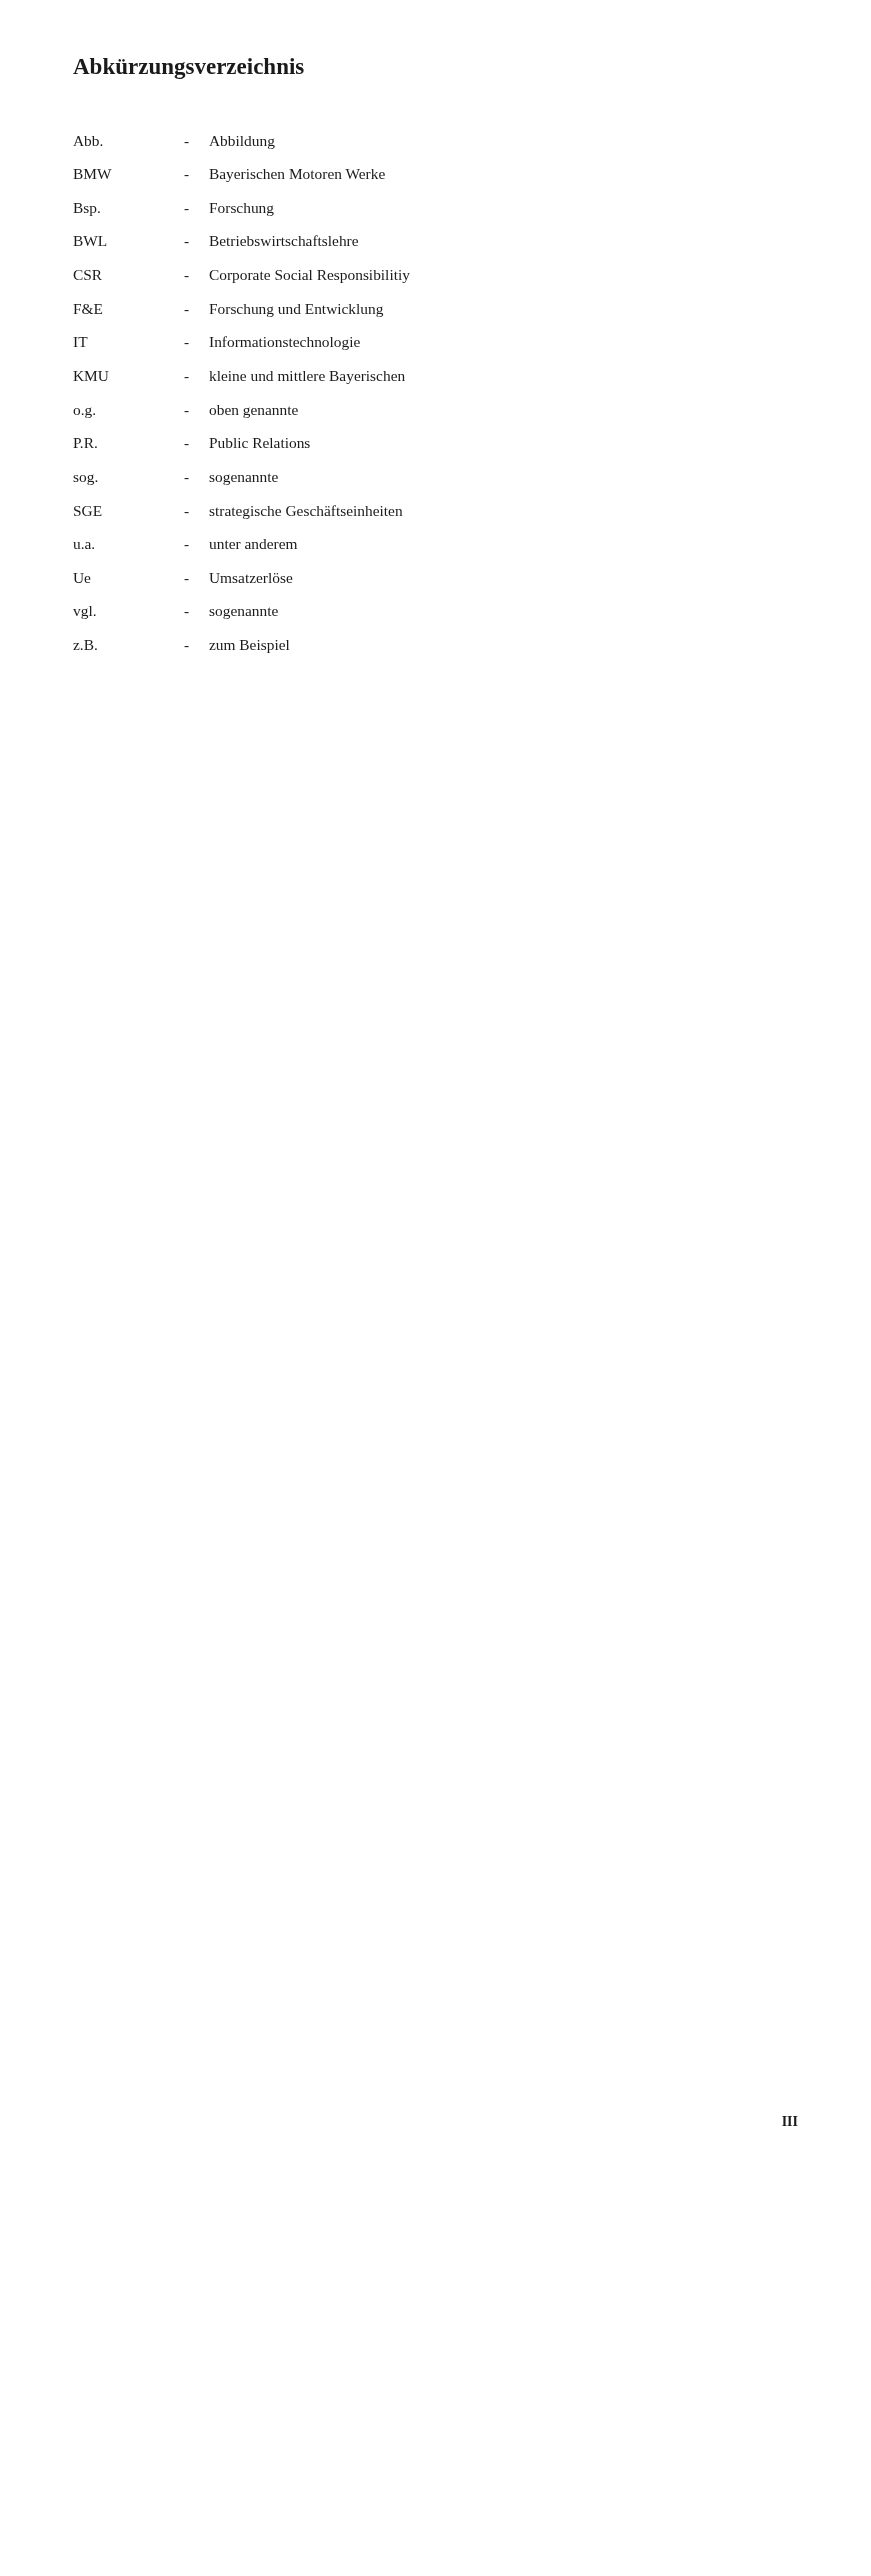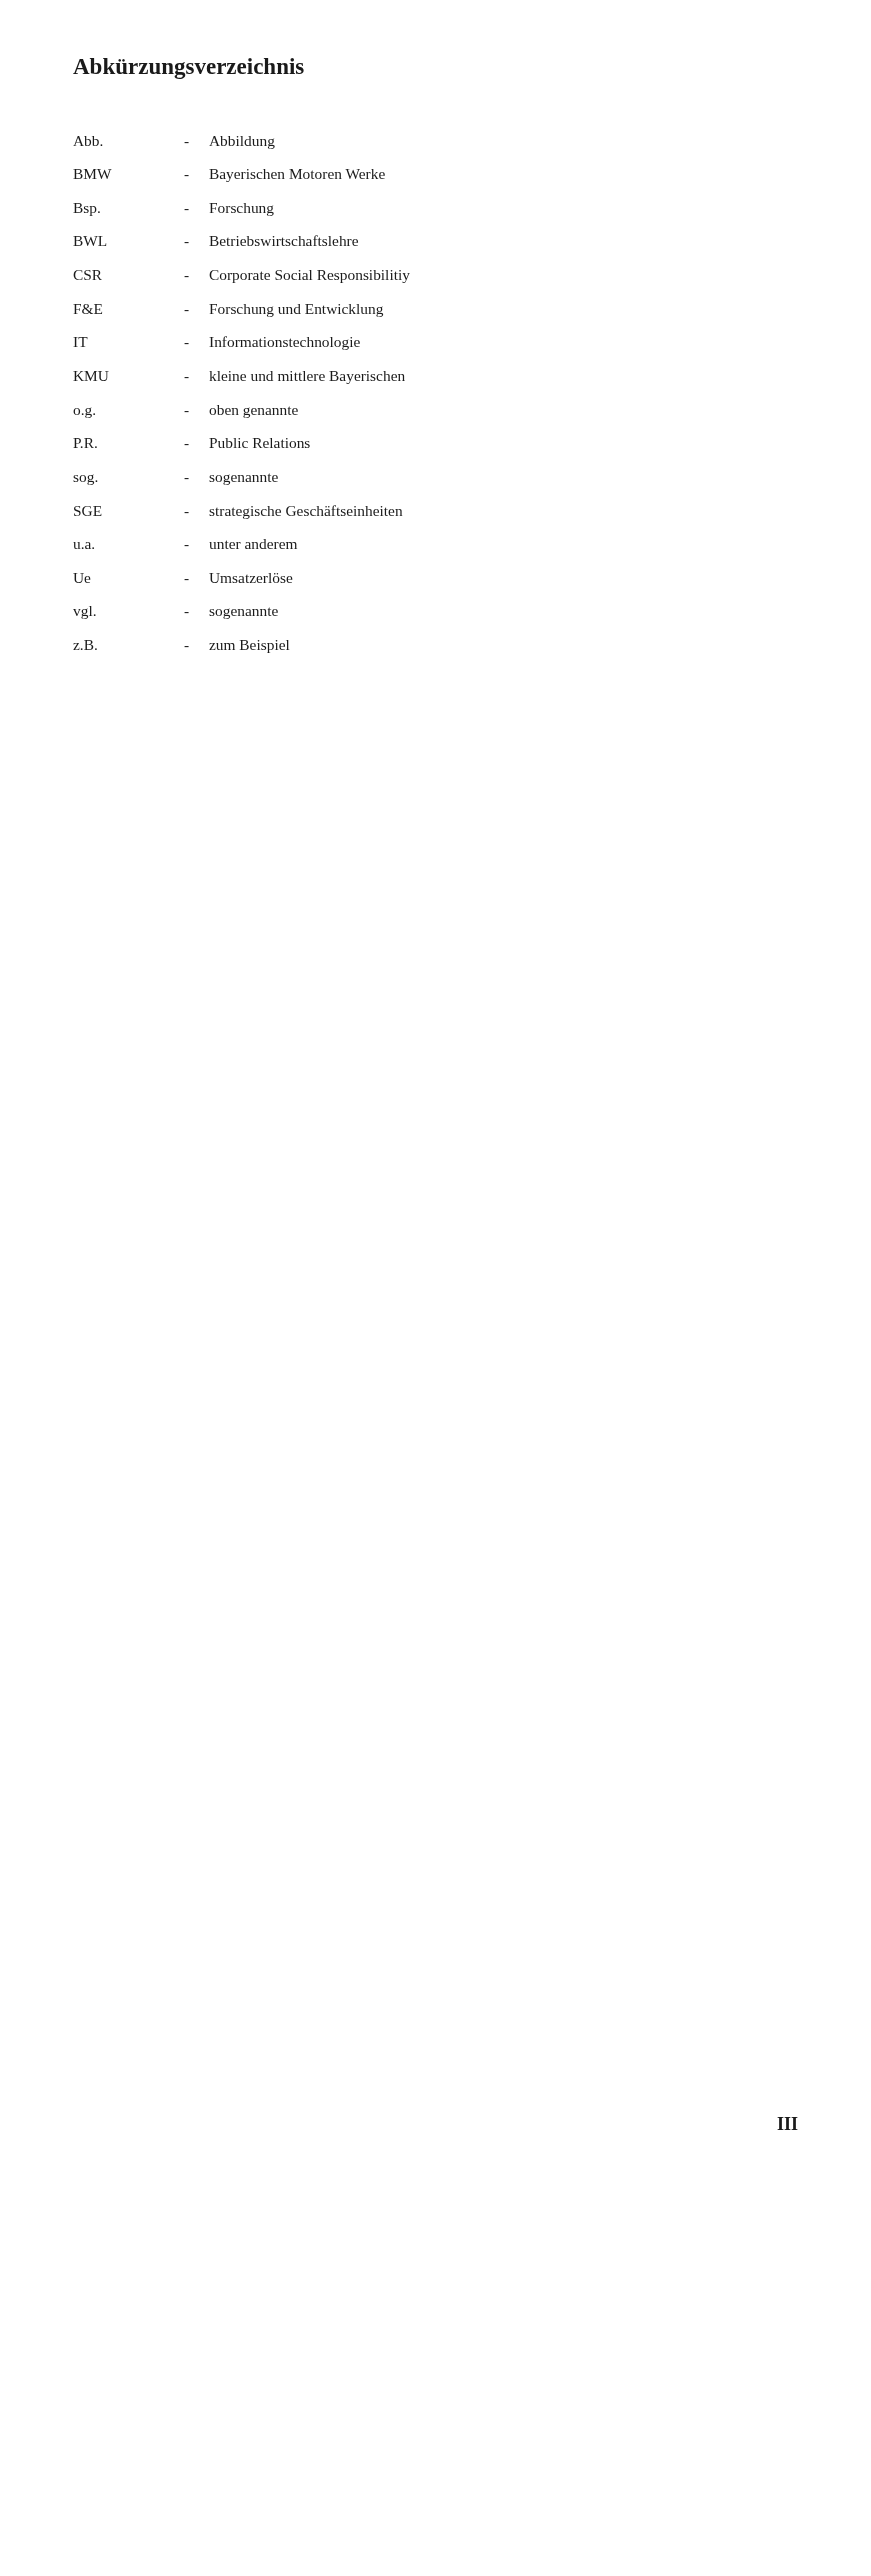--- a/index.html
+++ b/index.html
@@ -50,21 +50,21 @@
     }
 
     .col-definition {
       width: auto;
     }
 
     .footer-area {
       margin-top: 1452px;
       text-align: right;
       font-weight: bold;
-      font-size: 18px;
+      font-size: 14px;
     }
   </style>
 </head>
 <body>
 
 <h1 class="page-title">Abkürzungsverzeichnis</h1>
 
 <table class="abbrev-table">
   <tbody id="abbrev-tbody">
   <tr>

